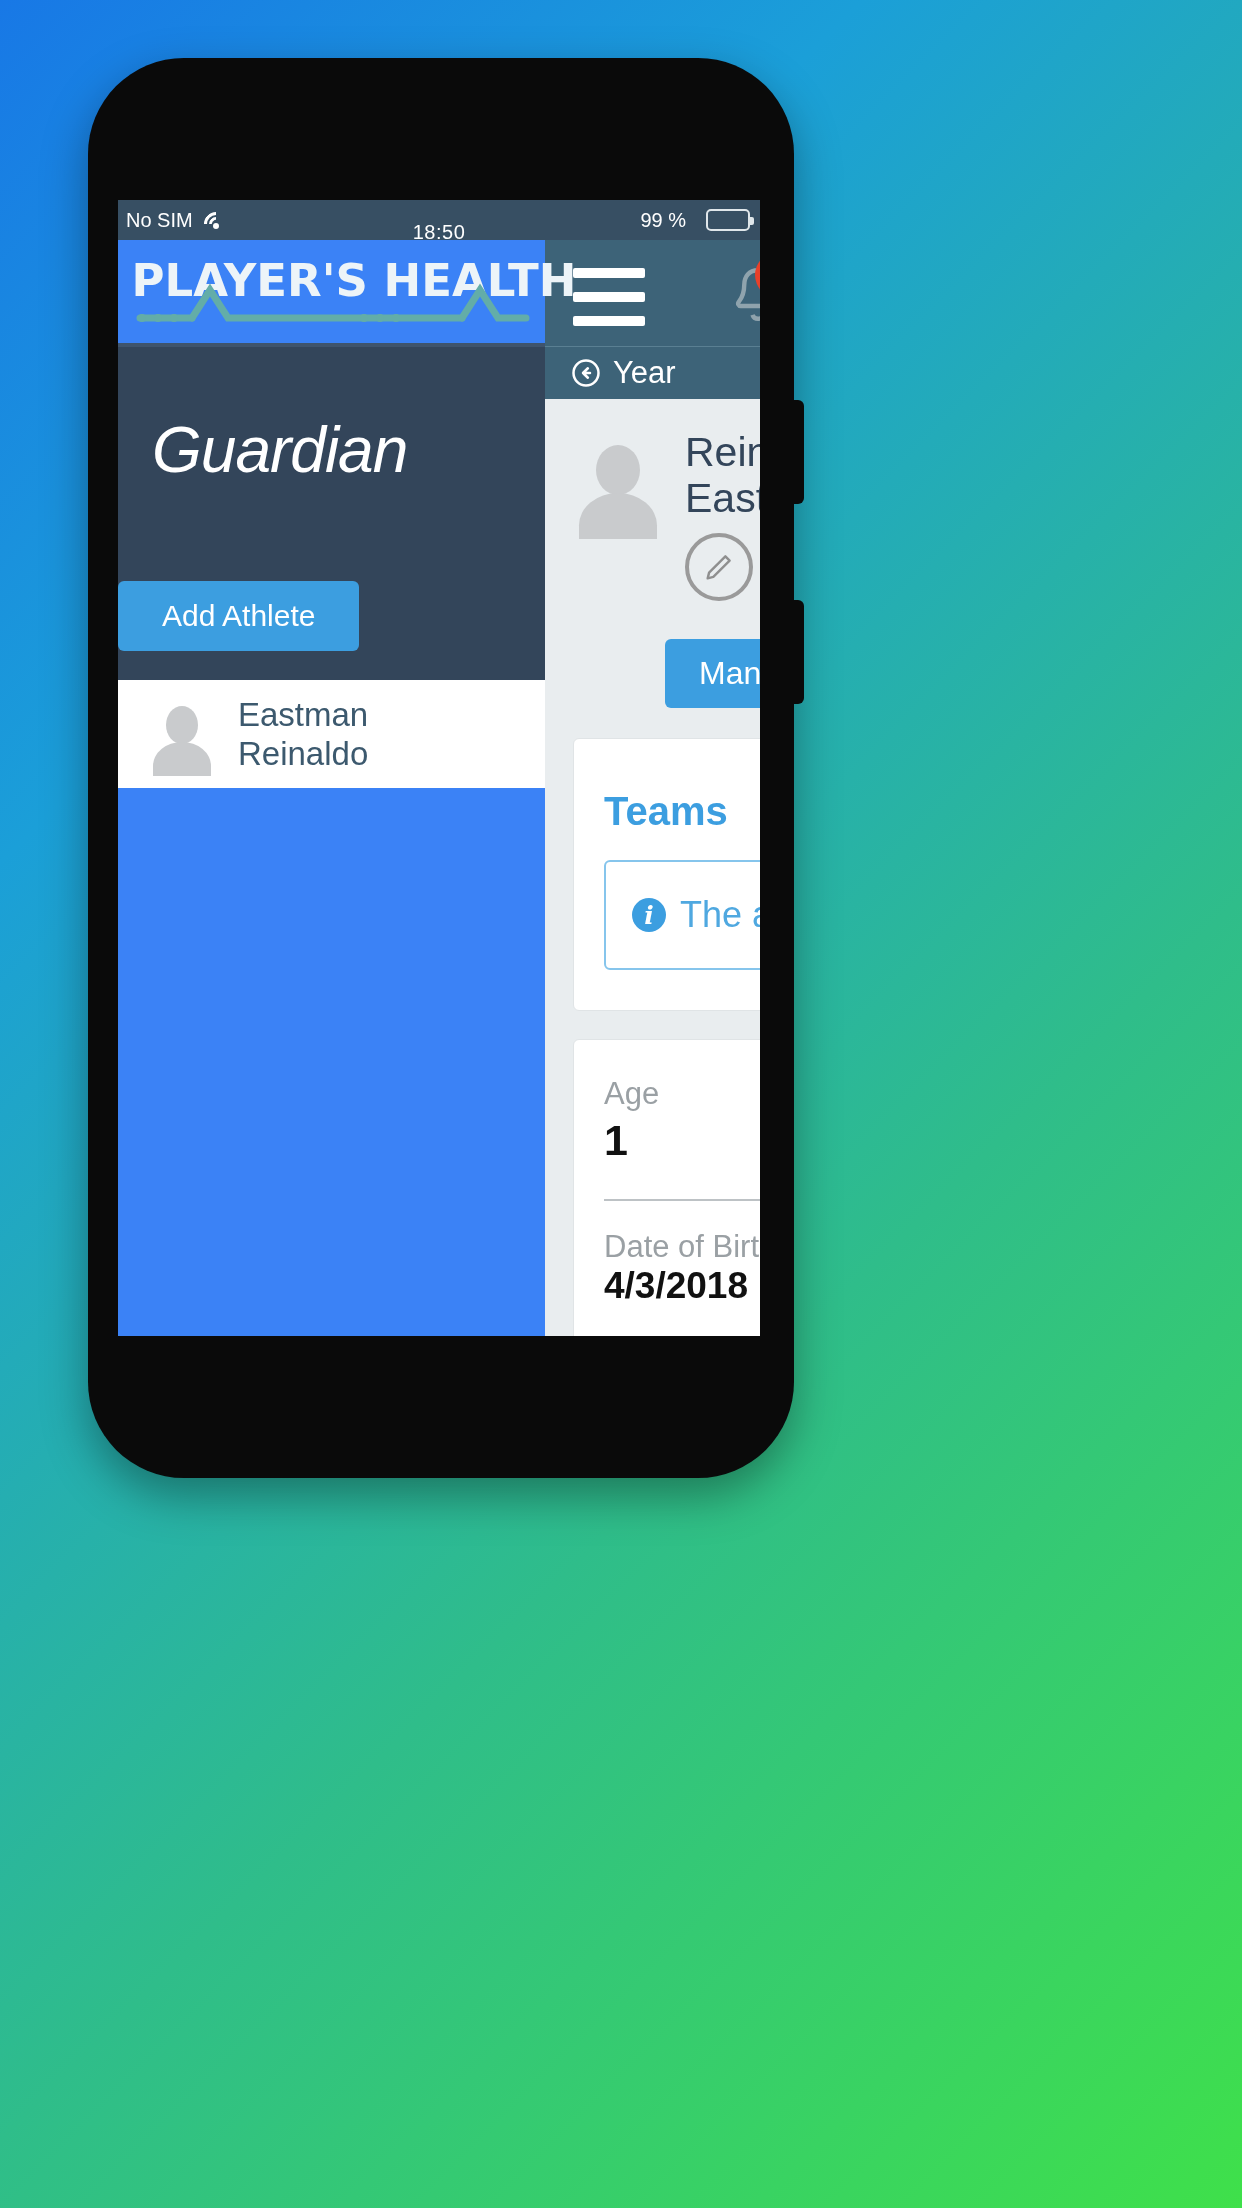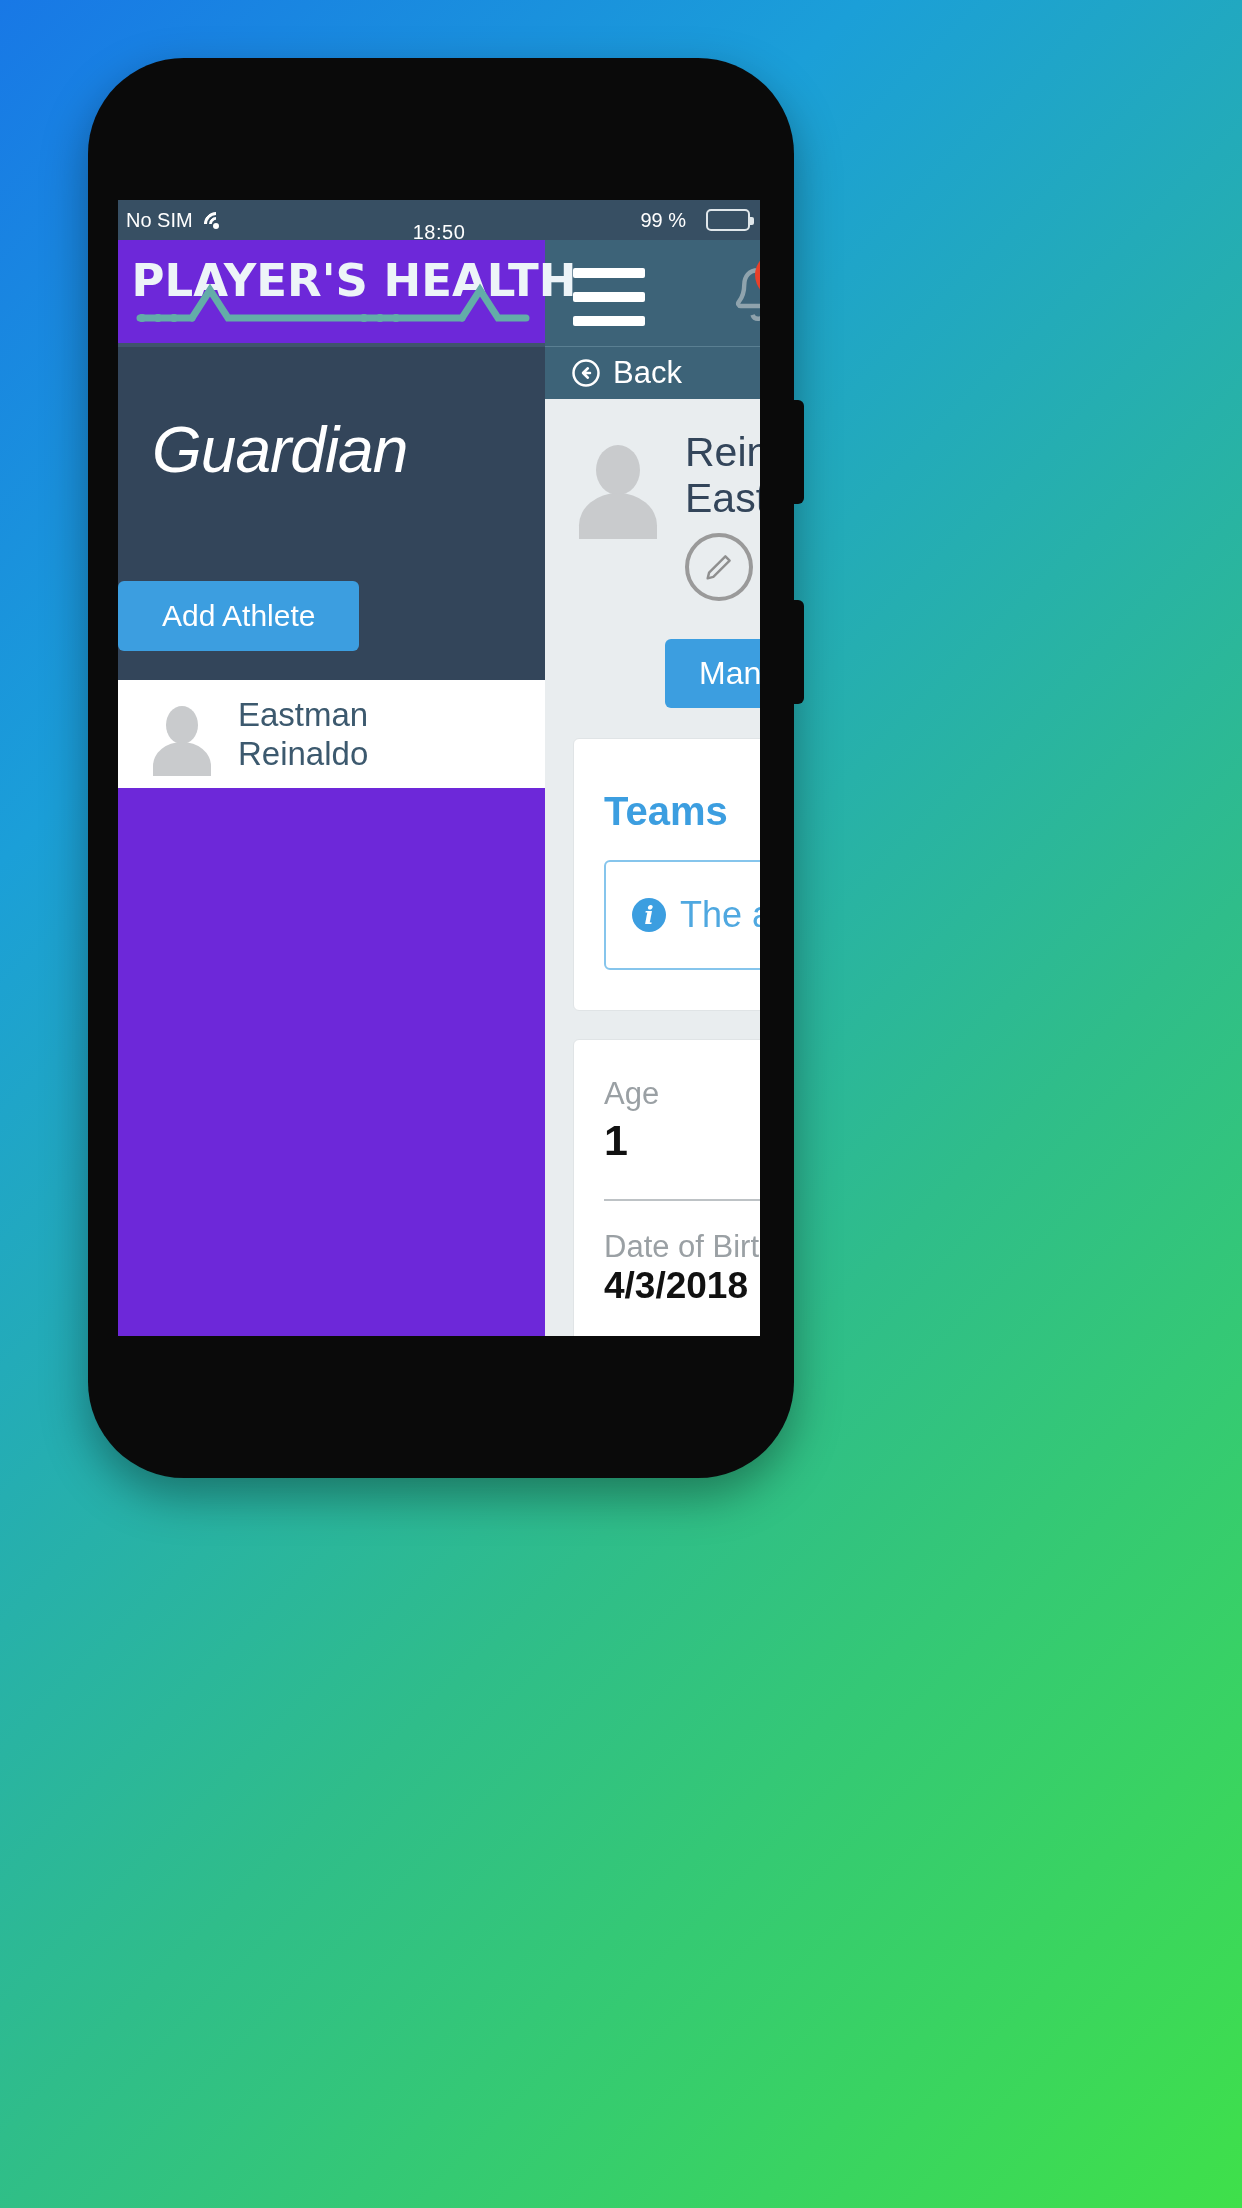--- a/index.html
+++ b/index.html
@@ -57,21 +57,21 @@
   .wifi i:nth-child(2){ width: 14px; height: 14px; left: 6px; top: 7px; transform: rotate(-45deg); }
   .wifi i:nth-child(3){ width: 5px; height: 5px; left: 10px; top: 13px; background: #fff; border-radius: 50%; border-color: #fff; }
   .battery { width: 44px; height: 22px; border: 2px solid #dfe6ea; border-radius: 5px; position: relative; padding: 2px; }
   .battery .fill { height: 100%; background: #ffffff; border-radius: 2px; }
   .battery::after { content:''; position:absolute; right:-6px; top: 6px; width: 4px; height: 8px; background: #dfe6ea; border-radius: 0 2px 2px 0; }
 
   
   #drawer {
     position: absolute; left: 0; top: 40px;
     width: 427px; height: 1096px;
-    background: #6d28d9;
+    background: #3b82f6;
     z-index: 5;
   }
   #logo-wrap {
     height: 107px; position: relative;
     display:flex; align-items:center; justify-content:center;
     border-bottom: 4px solid #3f546c;
   }
   #logo { position: relative; width: 400px; height: 72px; }
   #logo .logo-text {
     font-family: "DejaVu Sans", sans-serif;
@@ -231,21 +231,21 @@
           </svg>
           <div id="bell-badge">7</div>
         </div>
       </div>
 
       <div id="backbar">
         <svg id="back-icon" viewBox="0 0 24 24" fill="none" stroke="#ffffff" stroke-width="2">
           <circle cx="12" cy="12" r="10"></circle>
           <path d="M13.5 8.2 9.6 12l3.9 3.8M9.6 12h5.6" stroke-linecap="round" stroke-linejoin="round"></path>
         </svg>
-        <span>Back</span>
+        <span>Year</span>
       </div>
 
       <div id="profile-head">
         <div class="silhouette sil-lg">
           <div class="head"></div>
           <div class="body"></div>
         </div>
         <div>
           <div id="profile-name">Reinaldo</div>
           <div id="profile-name">Eastman</div>

